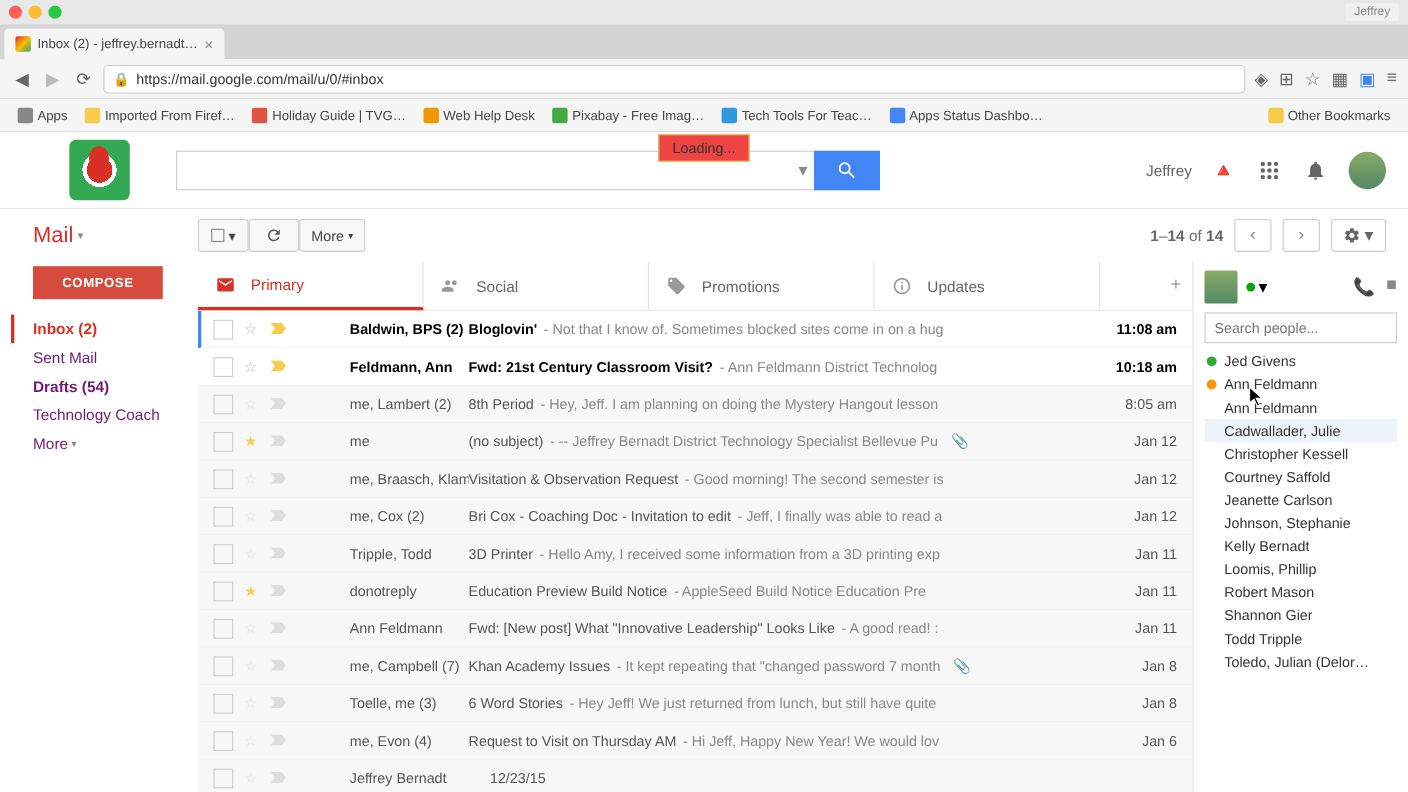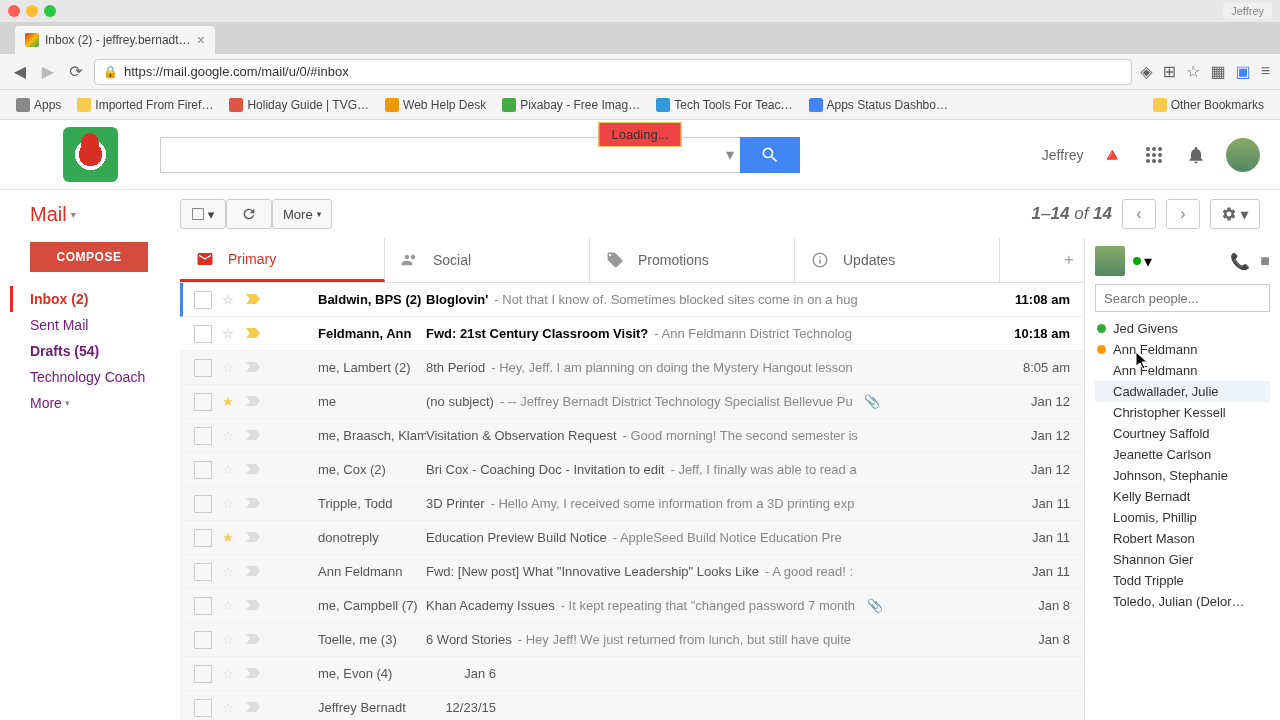--- a/index.html
+++ b/index.html
@@ -4,21 +4,21 @@
 <style>
 * { margin: 0; padding: 0; box-sizing: border-box; font-family: Arial, sans-serif; }
 body { background: #fff; width: 1280px; height: 720px; overflow: hidden; position: relative; }
 
 
 .titlebar { height: 22px; background: #e8e8e8; display: flex; align-items: center; padding: 0 8px; gap: 6px; }
 .traffic-light { width: 12px; height: 12px; border-radius: 50%; }
 .tl-red { background: #ff5f57; } .tl-yellow { background: #febc2e; } .tl-green { background: #28c840; }
 .titlebar-user { margin-left: auto; font-size: 11px; color: #888; background: #f0f0f0; padding: 2px 8px; border-radius: 3px; }
 
-.tabbar { height: 32px; background: #d4d4d4; display: flex; align-items: flex-end; padding-left: 15px; }
+.tabbar { height: 32px; background: #d4d4d4; display: flex; align-items: flex-end; padding-left: 4px; }
 .tab { background: #f5f5f5; height: 28px; display: flex; align-items: center; padding: 0 10px; font-size: 12px; color: #444; border-radius: 4px 4px 0 0; gap: 6px; max-width: 200px; }
 .tab-icon { width: 14px; height: 14px; background: linear-gradient(135deg,#d93025 0%,#fbbc04 50%,#34a853 100%); border-radius: 2px; }
 .tab-close { color: #888; font-size: 14px; }
 
 .addrbar { height: 36px; background: #f5f5f5; display: flex; align-items: center; padding: 0 10px; gap: 8px; border-bottom: 1px solid #ddd; }
 .nav-btn { width: 20px; height: 20px; color: #666; display: flex; align-items: center; justify-content: center; cursor: pointer; }
 .url-field { flex: 1; height: 26px; border: 1px solid #ccc; border-radius: 4px; display: flex; align-items: center; padding: 0 8px; background: #fff; font-size: 13px; color: #333; gap: 6px; }
 .lock-icon { color: #0a0; font-size: 12px; }
 .addr-icons { display: flex; gap: 10px; color: #666; }
 
@@ -46,21 +46,21 @@
 
 .gm-toolbar { height: 48px; display: flex; align-items: center; padding: 0 20px 0 30px; gap: 0; }
 .gm-toolbar-left { width: 150px; }
 .mail-label { font-size: 20px; color: #d93025; display: flex; align-items: center; gap: 4px; }
 .mail-label::after { content: "▾"; font-size: 10px; color: #888; }
 .tb-btn { height: 30px; border: 1px solid #ccc; border-radius: 3px; background: #f8f8f8; display: flex; align-items: center; padding: 0 10px; cursor: pointer; font-size: 13px; color: #444; gap: 4px; }
 .tb-select { width: 46px; justify-content: center; }
 .tb-refresh { width: 46px; justify-content: center; }
 .tb-more::after { content: " ▾"; font-size: 9px; }
 .tb-right { margin-left: auto; display: flex; align-items: center; gap: 10px; }
-.page-count { font-size: 17px; color: #666; font-style: italic; }
+.page-count { font-size: 14px; color: #666; }
 .page-nav { width: 34px; height: 30px; border: 1px solid #ccc; border-radius: 3px; display: flex; align-items: center; justify-content: center; color: #888; cursor: pointer; }
 .gear-btn { width: 50px; height: 30px; border: 1px solid #ccc; border-radius: 3px; display: flex; align-items: center; justify-content: center; gap: 3px; color: #666; cursor: pointer; }
 
 
 .gm-body { display: flex; height: calc(720px - 22px - 32px - 36px - 30px - 70px - 48px); }
 .gm-sidebar { width: 180px; padding: 0 0 0 10px; }
 .compose-btn { margin: 4px 0 14px 20px; width: 118px; height: 30px; background: #d54b3d; color: #fff; border: none; font-size: 12px; font-weight: bold; letter-spacing: 0.5px; cursor: pointer; }
 .nav-item { padding: 5px 0 5px 20px; font-size: 14px; color: #701a75; cursor: pointer; }
 .nav-item.active { color: #d93025; font-weight: bold; border-left: 3px solid #d93025; padding-left: 17px; }
 .nav-item.bold { font-weight: bold; }
@@ -425,20 +425,24 @@
           </div>
           <div class="mr-date">Jan 8</div>
         </div>
         <div class="mail-row">
           <div class="mr-check"></div>
           <div class="mr-star">☆</div>
           <div class="mr-important"><svg viewBox="0 0 14 10">
               <path d="M0 0 H10 L14 5 L10 10 H0 L4 5 Z"></path>
             </svg></div>
           <div class="mr-sender">me, Evon (4)</div>
+          <div class="mr-subject">
+            <span>Request to Visit on Thursday AM</span>
+            <span class="mr-snippet"> - Hi Jeff, Happy New Year! We would lov</span>
+          </div>
           <div class="mr-date">Jan 6</div>
         </div>
         <div class="mail-row">
           <div class="mr-check"></div>
           <div class="mr-star">☆</div>
           <div class="mr-important"><svg viewBox="0 0 14 10">
               <path d="M0 0 H10 L14 5 L10 10 H0 L4 5 Z"></path>
             </svg></div>
           <div class="mr-sender">Jeffrey Bernadt</div>
           <div class="mr-date">12/23/15</div>

